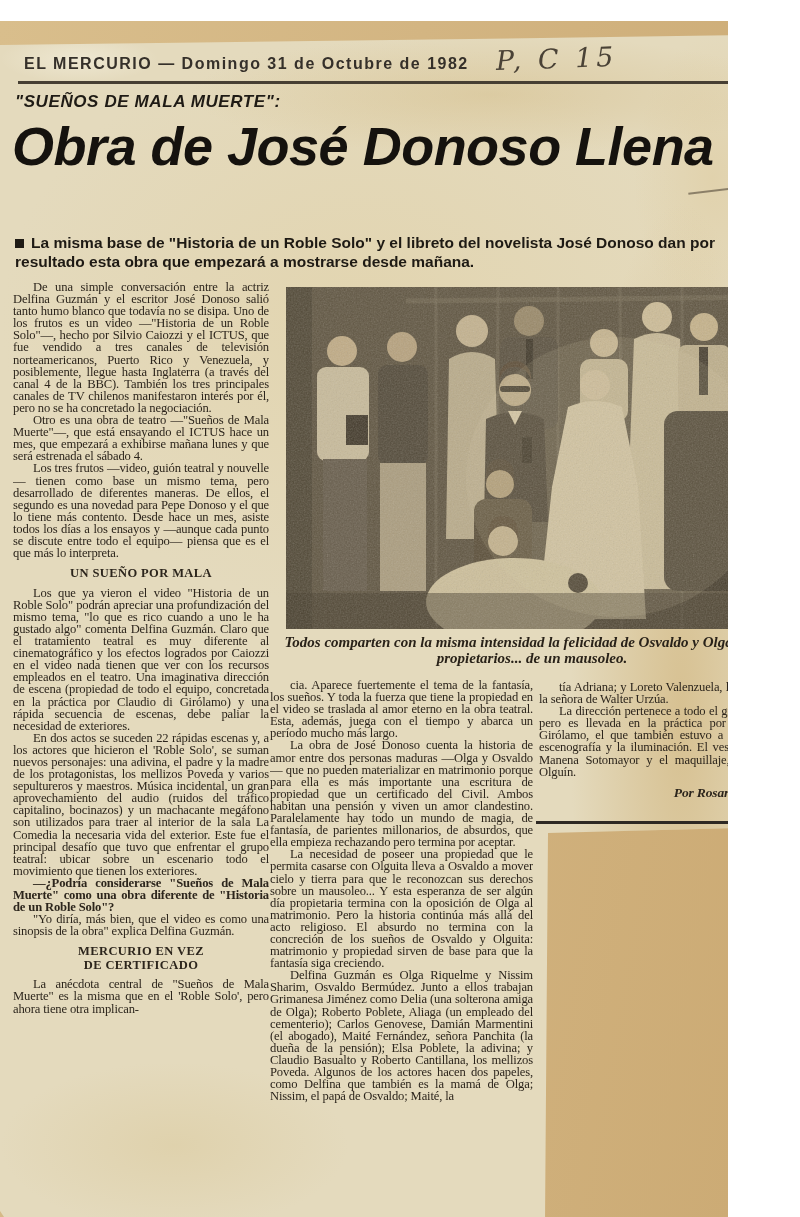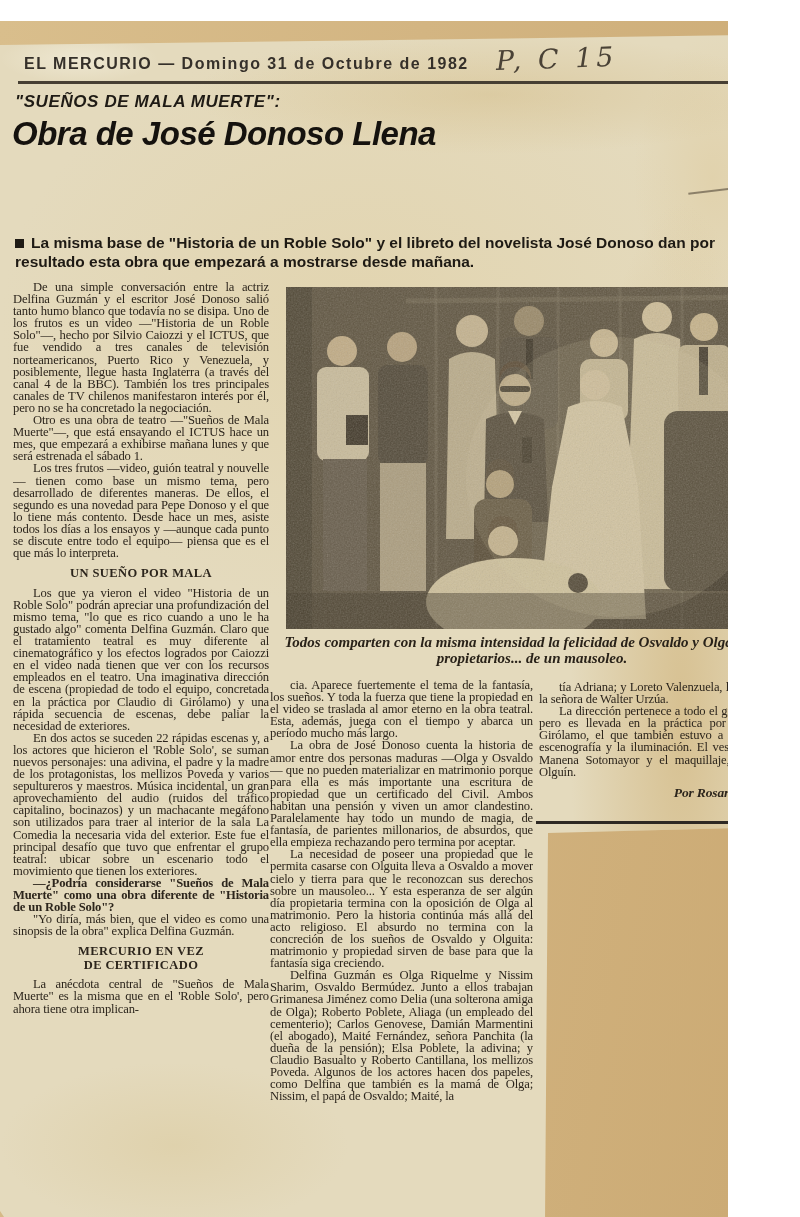--- a/index.html
+++ b/index.html
@@ -18,21 +18,21 @@
     clip-path:polygon(0px 10px,470px 4px,752px 0px,758px 104px,788px 112px,781px 792px,548px 798px,545px 1188px,6px 1185px,0px 1176px);}
   .abs{position:absolute;}
   .masthead{left:24px;top:20px;font-family:"Liberation Sans",sans-serif;font-weight:700;
     font-size:16px;letter-spacing:1.5px;color:#35302a;}
   .handwriting{left:496px;top:8px;font-family:"DejaVu Serif",serif;font-style:italic;
     font-size:27px;letter-spacing:4px;color:#4a4236;transform:rotate(-2deg);}
   .rule-top{left:18px;top:46px;width:758px;height:2.5px;background:#473f33;}
   .kicker{left:15px;top:57px;font-family:"Liberation Sans",sans-serif;font-weight:700;
     font-style:italic;font-size:17px;letter-spacing:.6px;color:#1f1b15;}
   .headline{left:12px;font-family:"Liberation Sans",sans-serif;font-weight:700;font-style:italic;
-    font-size:33px;letter-spacing:-.5px;color:#15120e;white-space:nowrap;}
+    font-size:54px;letter-spacing:-.5px;color:#15120e;white-space:nowrap;}
   .hl1{top:80px;} .hl2{top:136px;}
   .lede{left:15px;top:198px;width:772px;font-family:"Liberation Sans",sans-serif;font-weight:700;
     font-size:15.5px;line-height:19px;color:#1e1a14;}
   .lede .sq{display:inline-block;width:9px;height:9px;background:#1e1a14;margin-right:7px;}
   .bodycol{font-size:12.6px;line-height:12.1px;letter-spacing:-.15px;text-align:justify;
     color:#2c251c;}
   .bodycol p{margin:0;text-indent:20px;}
   .col1{left:13px;top:246px;width:256px;height:942px;overflow:hidden;}
   .col2{left:270px;top:644px;width:263px;height:548px;overflow:hidden;}
   .col3{left:539px;top:646px;width:250px;}
@@ -67,21 +67,21 @@
 
     <div class="abs kicker">"SUEÑOS DE MALA MUERTE":</div>
     <div class="abs headline hl1">Obra de José Donoso Llena</div>
 
     <div class="abs lede">
       <span class="sq"></span><span>La misma base de "Historia de un Roble Solo" y el libreto del novelista José Donoso dan por resultado esta obra que empezará a mostrarse desde mañana.</span>
     </div>
 
     <div class="abs bodycol col1">
       <p>De una simple conversación entre la actriz Delfina Guzmán y el escritor José Donoso salió tanto humo blanco que todavía no se disipa. Uno de los frutos es un video —"Historia de un Roble Solo"—, hecho por Silvio Caiozzi y el ICTUS, que fue vendido a tres canales de televisión norteamericanos, Puerto Rico y Venezuela, y posiblemente, llegue hasta Inglaterra (a través del canal 4 de la BBC). También los tres principales canales de TV chilenos manifestaron interés por él, pero no se ha concretado la negociación.</p>
-      <p>Otro es una obra de teatro —"Sueños de Mala Muerte"—, que está ensayando el ICTUS hace un mes, que empezará a exhibirse mañana lunes y que será estrenada el sábado 1.</p>
+      <p>Otro es una obra de teatro —"Sueños de Mala Muerte"—, que está ensayando el ICTUS hace un mes, que empezará a exhibirse mañana lunes y que será estrenada el sábado 4.</p>
       <p>Los tres frutos —video, guión teatral y nouvelle— tienen como base un mismo tema, pero desarrollado de diferentes maneras. De ellos, el segundo es una novedad para Pepe Donoso y el que lo tiene más contento. Desde hace un mes, asiste todos los días a los ensayos y —aunque cada punto se discute entre todo el equipo— piensa que es el que más lo interpreta.</p>
       <div class="subhead-col">UN SUEÑO POR MALA</div>
       <p>Los que ya vieron el video "Historia de un Roble Solo" podrán apreciar una profundización del mismo tema, "lo que es rico cuando a uno le ha gustado algo" comenta Delfina Guzmán. Claro que el tratamiento teatral es muy diferente al cinematográfico y los efectos logrados por Caiozzi en el video nada tienen que ver con los recursos empleados en el teatro. Una imaginativa dirección de escena (propiedad de todo el equipo, concretada en la práctica por Claudio di Girólamo) y una rápida secuencia de escenas, debe paliar la necesidad de exteriores.</p>
       <p>En dos actos se suceden 22 rápidas escenas y, a los actores que hicieron el 'Roble Solo', se suman nuevos personajes: una adivina, el padre y la madre de los protagonistas, los mellizos Poveda y varios sepultureros y maestros. Música incidental, un gran aprovechamiento del audio (ruidos del tráfico capitalino, bocinazos) y un machacante megáfono son utilizados para traer al interior de la sala La Comedia la necesaria vida del exterior. Este fue el principal desafío que tuvo que enfrentar el grupo teatral: ubicar sobre un escenario todo el movimiento que tienen los exteriores.</p>
       <p class="q">—¿Podría considerarse "Sueños de Mala Muerte" como una obra diferente de "Historia de un Roble Solo"?</p>
       <p>"Yo diría, más bien, que el video es como una sinopsis de la obra" explica Delfina Guzmán.</p>
       <div class="subhead-col">
         <p>MERCURIO EN VEZ</p>
         <p>DE CERTIFICADO</p>
       </div>

